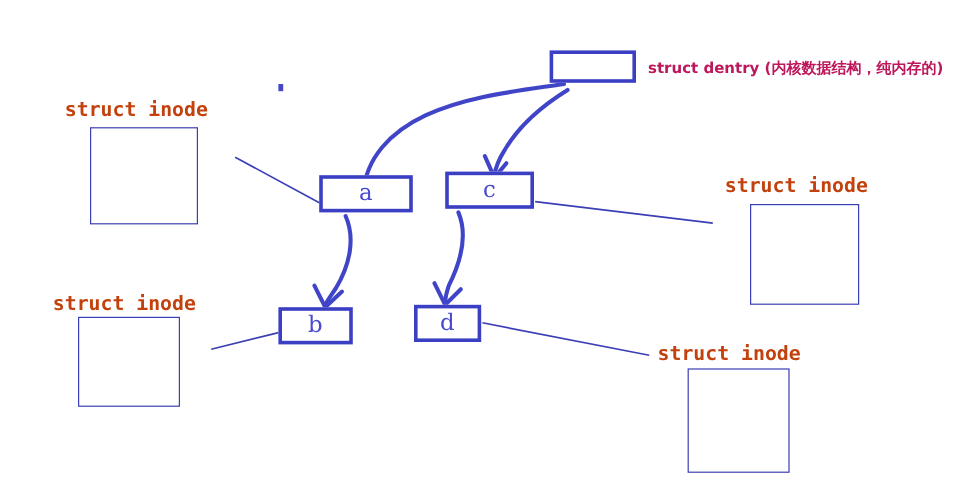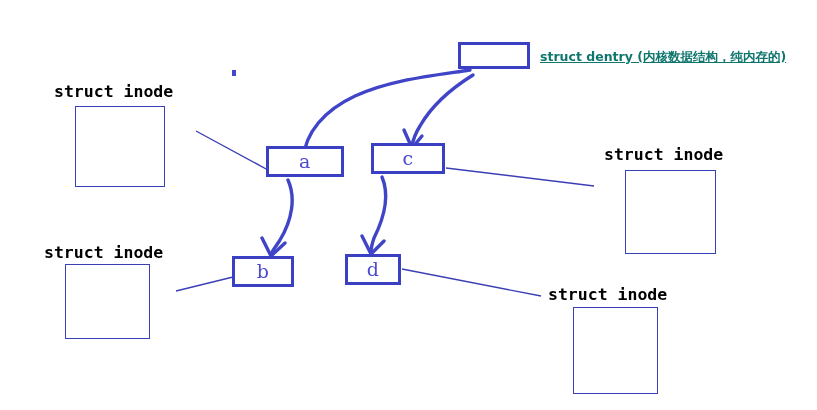--- a/index.html
+++ b/index.html
@@ -43,32 +43,31 @@
     position: absolute;
     border: 1.5px solid #3b3fb5;
     background: #ffffff;
     box-sizing: border-box;
   }
   .inode-caption {
     position: absolute;
     font-family: "DejaVu Sans Mono", monospace;
     font-size: 16.5px;
     font-weight: 700;
-    color: #000000;
+    color: #c2410c;
     white-space: nowrap;
     letter-spacing: 0px;
   }
   .dentry-caption {
     position: absolute;
     font-family: "DejaVu Sans", sans-serif;
     font-size: 12.5px;
     font-weight: 700;
-    color: #0f766e;
+    color: #be185d;
     white-space: nowrap;
-    text-decoration: underline;
   }
   .stray-dot {
     position: absolute;
     width: 4px;
     height: 6px;
     background: #4446cc;
   }
 </style>
 </head>
 <body>

